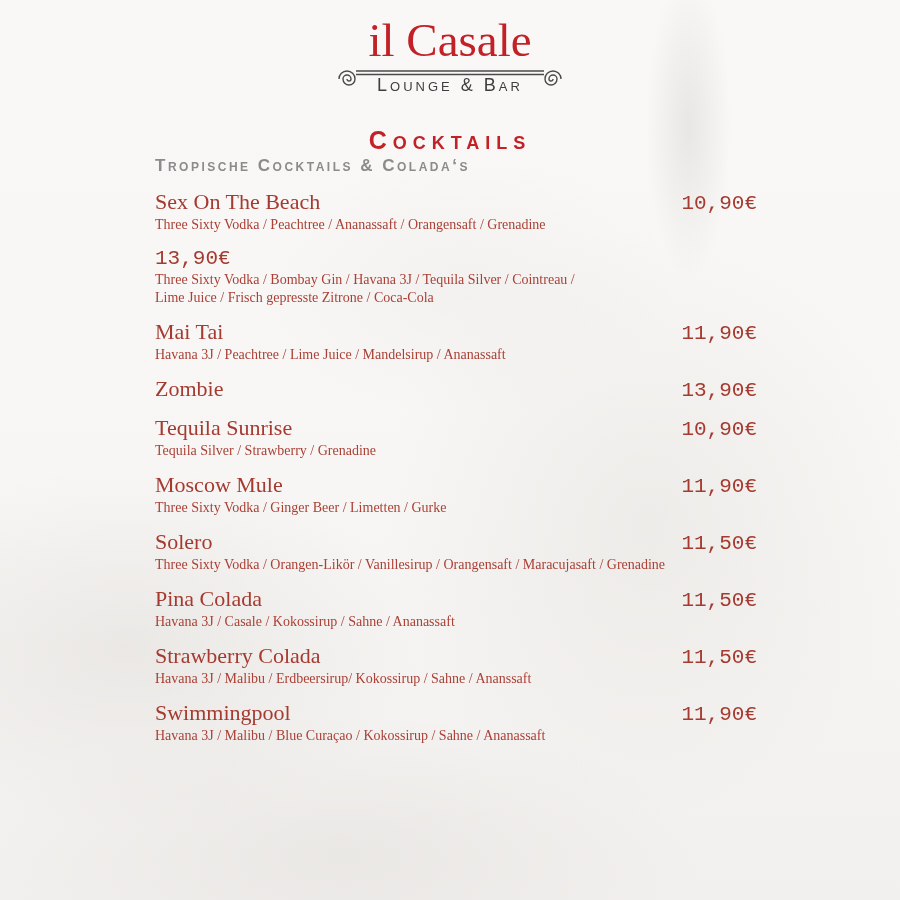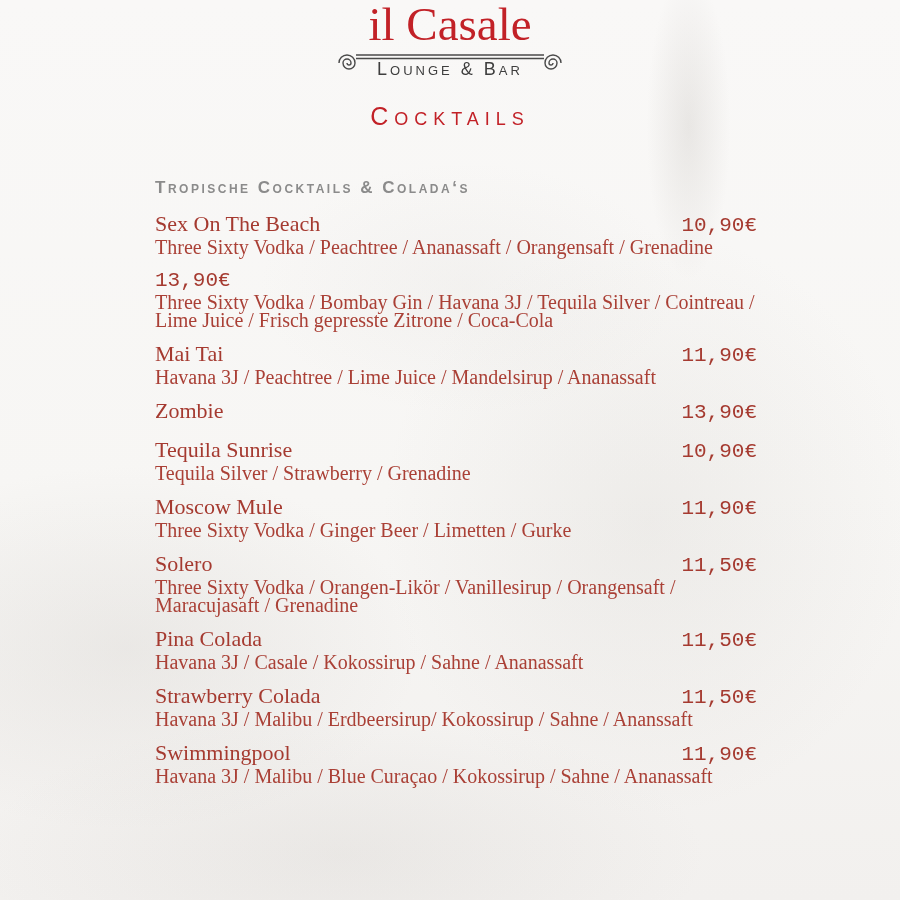--- a/index.html
+++ b/index.html
@@ -26,65 +26,65 @@
       radial-gradient(ellipse 60px 220px at 76.5% 14%, rgba(176,170,164,0.22), transparent 70%),
       radial-gradient(ellipse 420px 260px at 14% 72%, rgba(184,179,173,0.18), transparent 70%),
       radial-gradient(ellipse 380px 420px at 72% 58%, rgba(188,183,177,0.16), transparent 70%),
       radial-gradient(ellipse 520px 200px at 38% 95%, rgba(180,175,169,0.14), transparent 70%),
       radial-gradient(ellipse 300px 180px at 52% 32%, rgba(195,190,185,0.10), transparent 70%),
       linear-gradient(to bottom, #f9f8f7 0%, #f7f6f4 55%, #f2f0ee 100%);
   }
   .page { position: absolute; inset: 0; }
 
   
-  .header { position: absolute; top: 0; left: 0; width: 100%; text-align: center; }
+  .header { position: absolute; top: 16px; left: 0; width: 100%; text-align: center; }
   .brand-name {
     font-size: 47px;
     line-height: 48px;
     color: var(--brand-red);
     font-weight: 400;
   }
   .brand-rule { position: relative; width: 230px; height: 38px; margin: 0 auto; }
   .brand-rule svg { position: absolute; top: 0; left: 0; }
   .brand-subtitle {
     position: absolute;
     top: 11px; left: 0; width: 100%;
     font-family: "Liberation Sans", sans-serif;
     font-variant: small-caps;
     font-size: 18px;
     letter-spacing: 3px;
     color: var(--subtitle-dark);
   }
   .page-title {
-    margin-top: 16px;
+    margin-top: 24px;
     font-family: "Liberation Sans", sans-serif;
     font-variant: small-caps;
-    font-weight: normal;
+    font-weight: bold;
     font-size: 25px;
     letter-spacing: 6px;
     color: var(--brand-red);
   }
 
   
-  .menu { position: absolute; left: 155px; right: 143px; top: 178px; }
+  .menu { position: absolute; left: 155px; right: 143px; top: 156px; }
   .section-title {
     font-family: "Liberation Sans", sans-serif;
     font-variant: small-caps;
     font-weight: 600;
     font-size: 17px;
     letter-spacing: 2.5px;
     color: var(--section-gray);
     margin-bottom: 14px;
   }
   .menu-item { margin-bottom: 13px; }
   .item-head { display: flex; justify-content: space-between; align-items: baseline; }
   .item-name { font-size: 22px; line-height: 24px; color: var(--item-red); font-weight: 400; }
   .item-price { font-size: 21px; line-height: 24px; color: var(--item-red); font-family: Liberation Mono, monospace; }
   .item-desc {
-    font-size: 20px;
+    font-size: 14px;
     line-height: 18px;
     color: var(--desc-red);
     white-space: pre-line;
   }
 </style>
 </head>
 <body>
 
 <div class="backdrop"></div>
 

